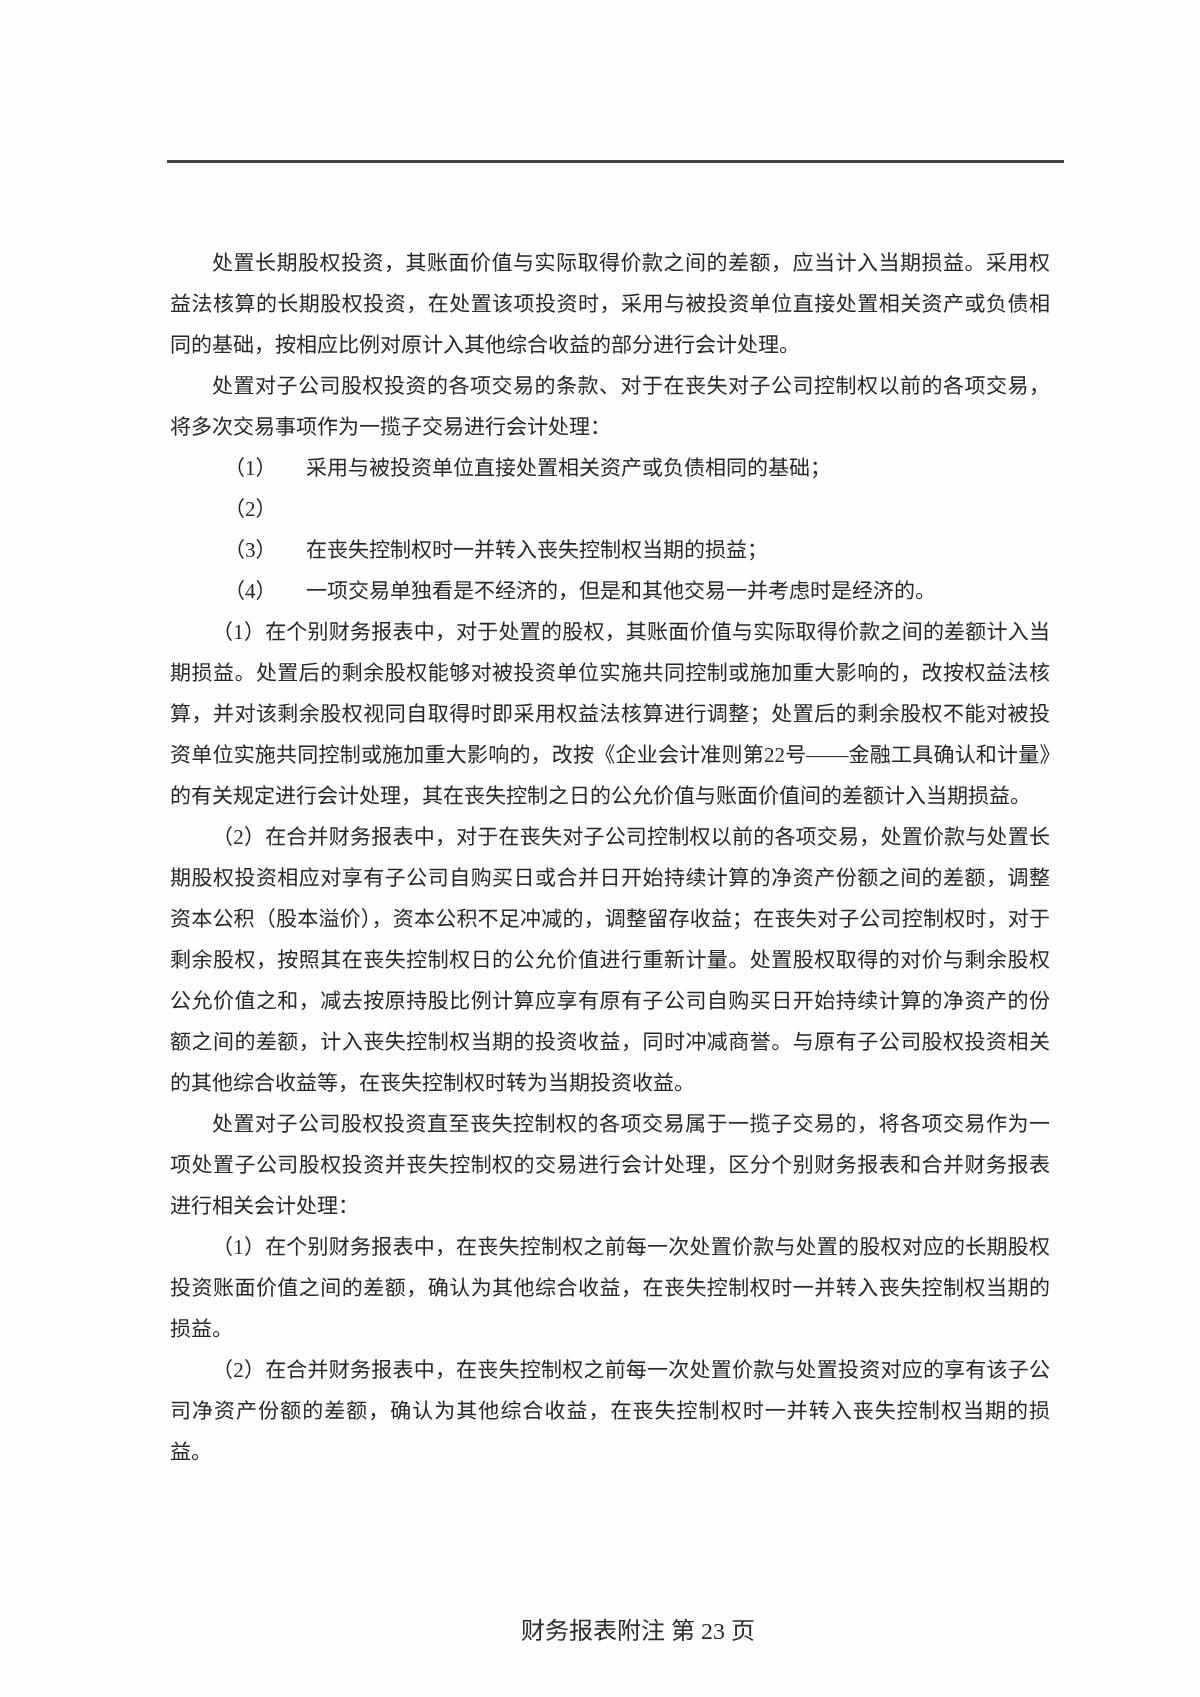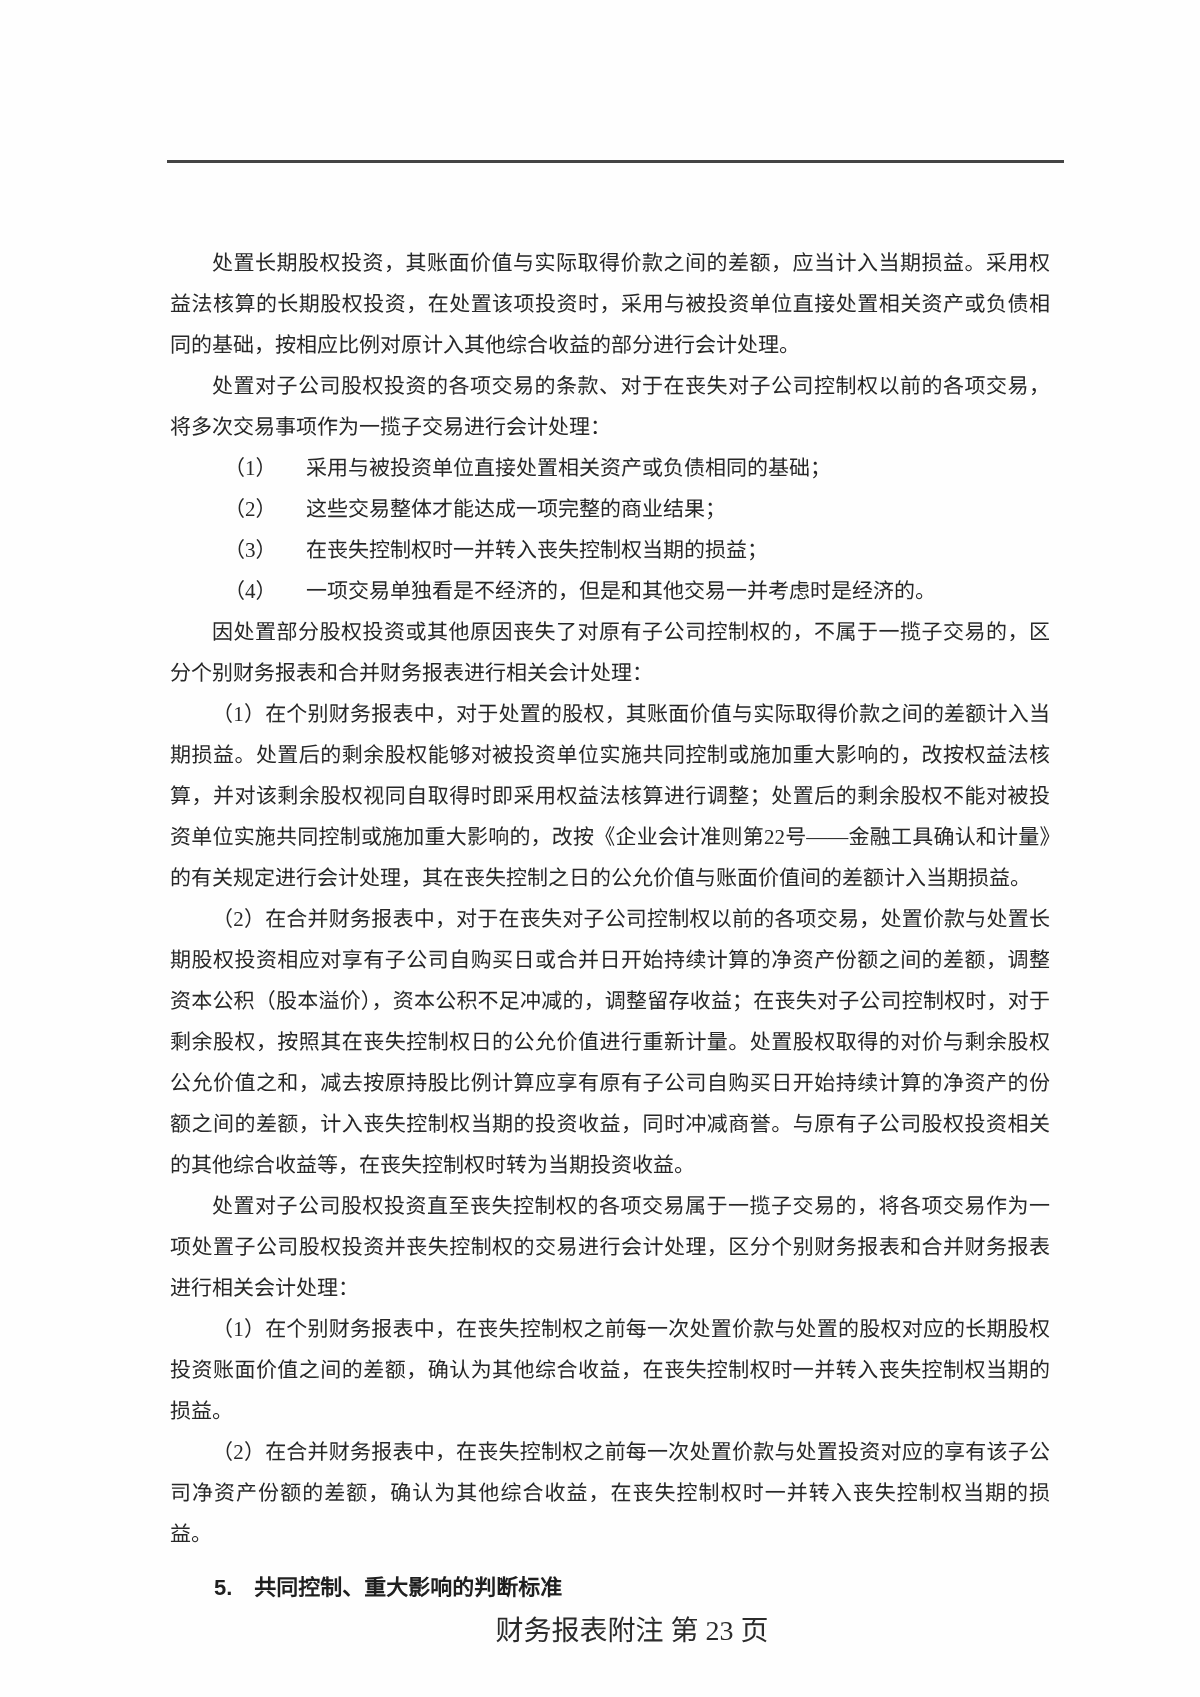--- a/index.html
+++ b/index.html
@@ -64,27 +64,27 @@
     font-family: "Liberation Sans", "DejaVu Sans", sans-serif;
     color: #1f1f1f;
     text-align: left;
   }
   .heading-num {
     display: inline-block;
     margin-right: 22px;
   }
   .footer {
     position: absolute;
-    left: 172px;
+    left: 178px;
     top: 1571px;
     width: 880px;
     box-sizing: border-box;
     padding-left: 40px;
     text-align: center;
-    font-size: 28px;
+    font-size: 24px;
     line-height: 26px;
     color: #2b2b2b;
   }
 </style>
 </head>
 <body>
 
 <div class="page">
 
   <div class="header-rule"></div>
@@ -95,48 +95,43 @@
 
     <p class="para">处置对子公司股权投资的各项交易的条款、对于在丧失对子公司控制权以前的各项交易，将多次交易事项作为一揽子交易进行会计处理：</p>
 
     <div class="list-item">
       <span class="li-num">（1）</span>
       <span class="li-text">采用与被投资单位直接处置相关资产或负债相同的基础；</span>
     </div>
 
     <div class="list-item">
       <span class="li-num">（2）</span>
-      <span class="li-text">这些交易整体才能达成一项完整的商业结果；</span>
     </div>
 
     <div class="list-item">
       <span class="li-num">（3）</span>
       <span class="li-text">在丧失控制权时一并转入丧失控制权当期的损益；</span>
     </div>
 
     <div class="list-item">
       <span class="li-num">（4）</span>
       <span class="li-text">一项交易单独看是不经济的，但是和其他交易一并考虑时是经济的。</span>
     </div>
 
-    <p class="para">因处置部分股权投资或其他原因丧失了对原有子公司控制权的，不属于一揽子交易的，区分个别财务报表和合并财务报表进行相关会计处理：</p>
 
     <p class="para">（1）在个别财务报表中，对于处置的股权，其账面价值与实际取得价款之间的差额计入当期损益。处置后的剩余股权能够对被投资单位实施共同控制或施加重大影响的，改按权益法核算，并对该剩余股权视同自取得时即采用权益法核算进行调整；处置后的剩余股权不能对被投资单位实施共同控制或施加重大影响的，改按《企业会计准则第22号——金融工具确认和计量》的有关规定进行会计处理，其在丧失控制之日的公允价值与账面价值间的差额计入当期损益。</p>
 
     <p class="para">（2）在合并财务报表中，对于在丧失对子公司控制权以前的各项交易，处置价款与处置长期股权投资相应对享有子公司自购买日或合并日开始持续计算的净资产份额之间的差额，调整资本公积（股本溢价），资本公积不足冲减的，调整留存收益；在丧失对子公司控制权时，对于剩余股权，按照其在丧失控制权日的公允价值进行重新计量。处置股权取得的对价与剩余股权公允价值之和，减去按原持股比例计算应享有原有子公司自购买日开始持续计算的净资产的份额之间的差额，计入丧失控制权当期的投资收益，同时冲减商誉。与原有子公司股权投资相关的其他综合收益等，在丧失控制权时转为当期投资收益。</p>
 
     <p class="para">处置对子公司股权投资直至丧失控制权的各项交易属于一揽子交易的，将各项交易作为一项处置子公司股权投资并丧失控制权的交易进行会计处理，区分个别财务报表和合并财务报表进行相关会计处理：</p>
 
     <p class="para">（1）在个别财务报表中，在丧失控制权之前每一次处置价款与处置的股权对应的长期股权投资账面价值之间的差额，确认为其他综合收益，在丧失控制权时一并转入丧失控制权当期的损益。</p>
 
     <p class="para">（2）在合并财务报表中，在丧失控制权之前每一次处置价款与处置投资对应的享有该子公司净资产份额的差额，确认为其他综合收益，在丧失控制权时一并转入丧失控制权当期的损益。</p>
 
-    <h2 class="heading">
-      <span class="heading-num">5.</span><span class="heading-text">共同控制、重大影响的判断标准</span>
-    </h2>
 
   </main>
 
   <footer class="footer">
     <span>财务报表附注 第 23 页</span>
   </footer>
 
 </div>
 
 </body></html>

